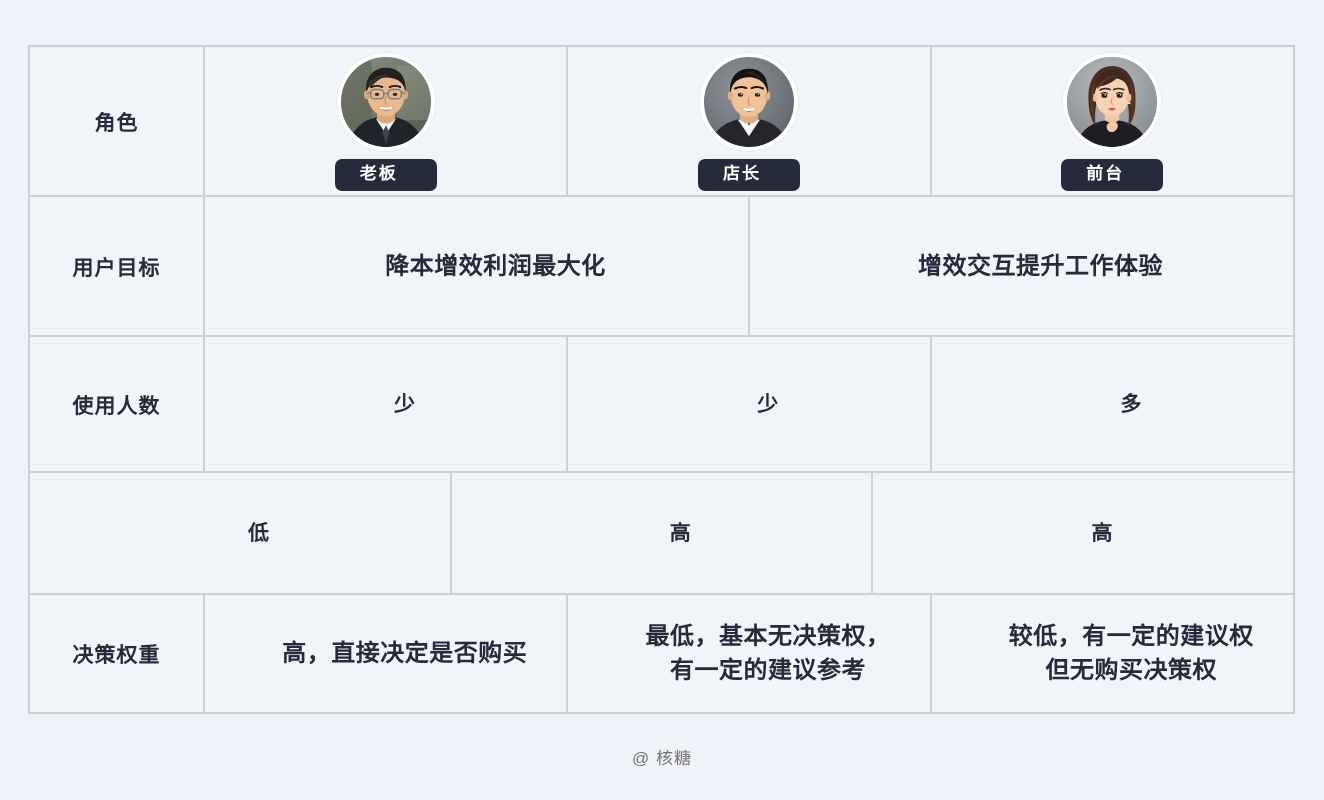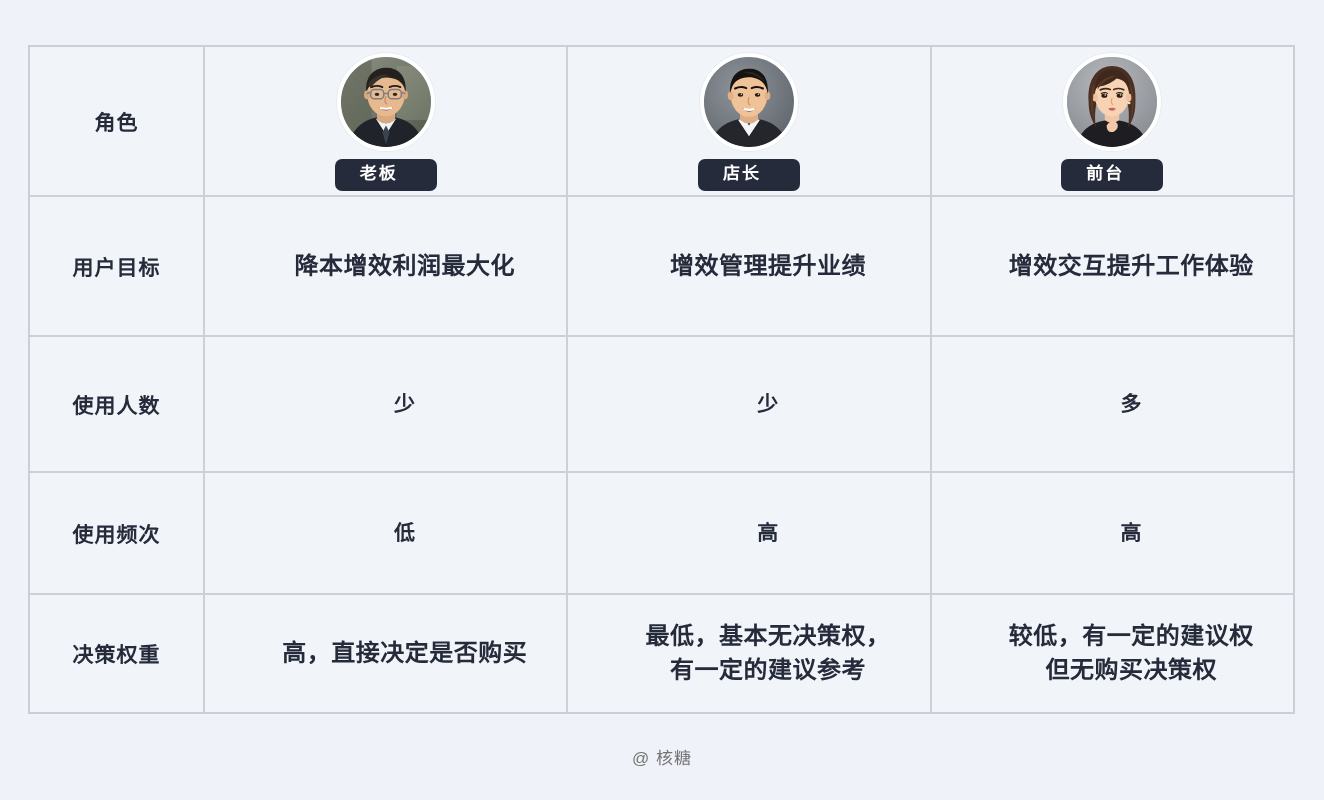--- a/index.html
+++ b/index.html
@@ -314,33 +314,31 @@
             </svg>
           </div>
           <div class="badge">前台</div>
         </div>
       </div>
     </div>
 
     <div class="trow trow-goal">
       <div class="cell cell-label">用户目标</div>
       <div class="cell cell-data">降本增效利润最大化</div>
-      <div class="cell cell-data">增效管理提升业绩</div>
       <div class="cell cell-data">增效交互提升工作体验</div>
     </div>
 
     <div class="trow trow-count">
       <div class="cell cell-label">使用人数</div>
       <div class="cell cell-data small">少</div>
       <div class="cell cell-data small">少</div>
       <div class="cell cell-data small">多</div>
     </div>
 
     <div class="trow trow-freq">
-      <div class="cell cell-label">使用频次</div>
       <div class="cell cell-data small">低</div>
       <div class="cell cell-data small">高</div>
       <div class="cell cell-data small">高</div>
     </div>
 
     <div class="trow trow-weight">
       <div class="cell cell-label">决策权重</div>
 
       <div class="cell cell-data">
         <span>高，直接决定是否购买</span>

